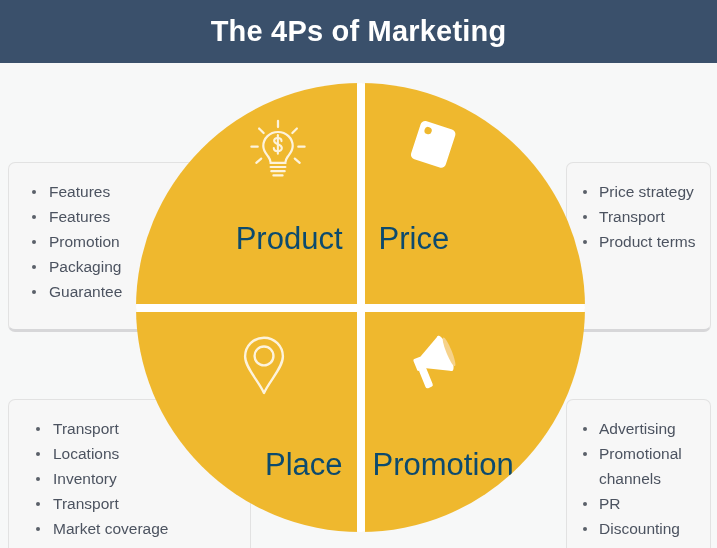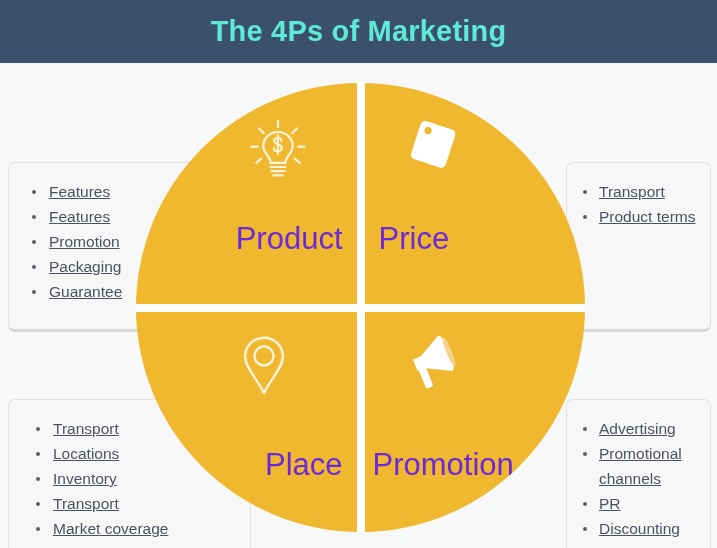--- a/index.html
+++ b/index.html
@@ -12,21 +12,21 @@
   }
   .page{position:relative;width:717px;height:548px;background:#ffffff;}
 
   
   .header{
     position:absolute;left:0;top:0;width:717px;height:63px;
     background:#3a506b;
     display:flex;align-items:center;justify-content:center;
   }
   .header-title{
-    color:#5eead4;
+    color:#ffffff;
     font-size:29px;
     font-weight:bold;
     letter-spacing:.2px;
     line-height:1;
   }
 
   
   .body-area{
     position:absolute;left:0;top:63px;width:717px;height:485px;
     background:#f7f8f8;
@@ -55,21 +55,20 @@
   .card-tr ul{padding:16px 0 0 16px;}
   .card-br ul{padding:16px 0 0 16px;}
 
   .card li{
     position:relative;
     color:#4c5360;
     font-size:15.5px;
     line-height:25px;
     padding-left:18px;
     white-space:normal;
-    text-decoration:underline;
   }
   .card li::before{
     content:"";
     position:absolute;
     left:1px;top:11px;
     width:4px;height:4px;
     border-radius:50%;
     background:#5a6069;
   }
   .card-tr li, .card-br li{ padding-left:16px; }
@@ -106,21 +105,21 @@
     width:50%;height:50%;
     box-sizing:border-box;
   }
   .q-tl{left:0;top:0;}
   .q-tr{right:0;top:0;text-align:center;}
   .q-bl{left:0;bottom:0;text-align:right;}
   .q-br{right:0;bottom:0;}
 
   .q-label{
     position:absolute;
-    color:#6d28d9;
+    color:#0c4a6e;
     font-size:31px;
     font-weight:400;
     line-height:1;
     white-space:nowrap;
   }
   .q-tl .q-label{right:18px;bottom:54px;}
   .q-tr .q-label{left:18px;bottom:54px;}
   .q-bl .q-label{right:18px;bottom:52px;}
   .q-br .q-label{left:12px;bottom:52px;}
 
@@ -150,20 +149,21 @@
         <li>Features</li>
         <li>Features</li>
         <li>Promotion</li>
         <li>Packaging</li>
         <li>Guarantee</li>
       </ul>
     </div>
 
     <div class="card card-tr">
       <ul>
+        <li>Price strategy</li>
         <li>Transport</li>
         <li>Product terms</li>
       </ul>
     </div>
 
     <div class="card card-bl">
       <ul>
         <li>Transport</li>
         <li>Locations</li>
         <li>Inventory</li>

